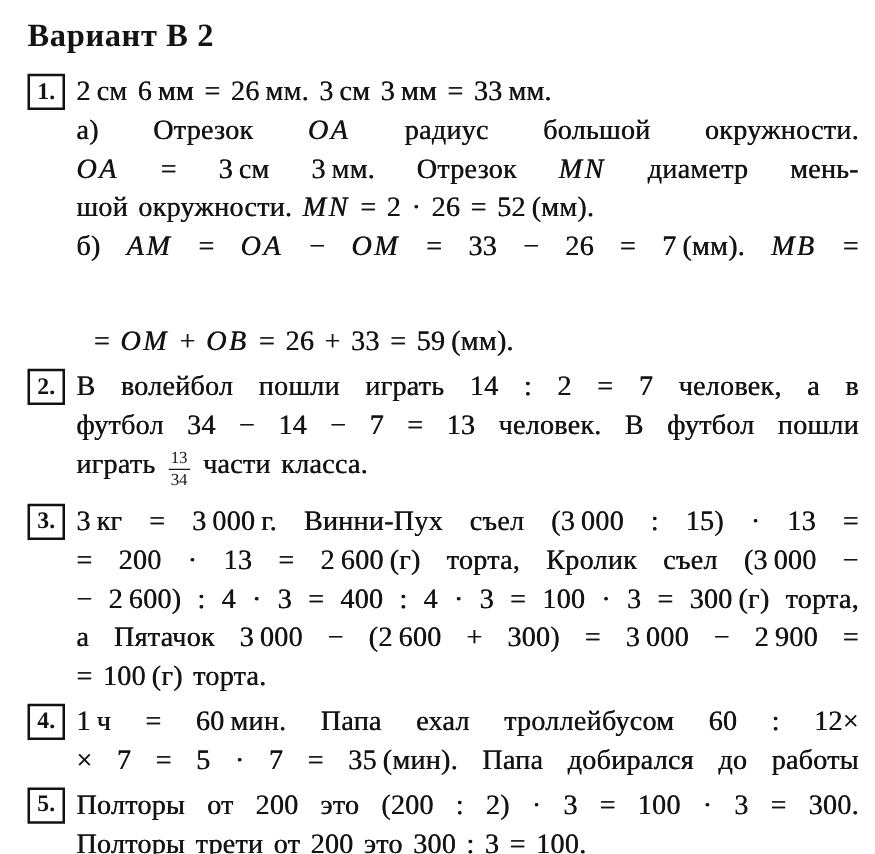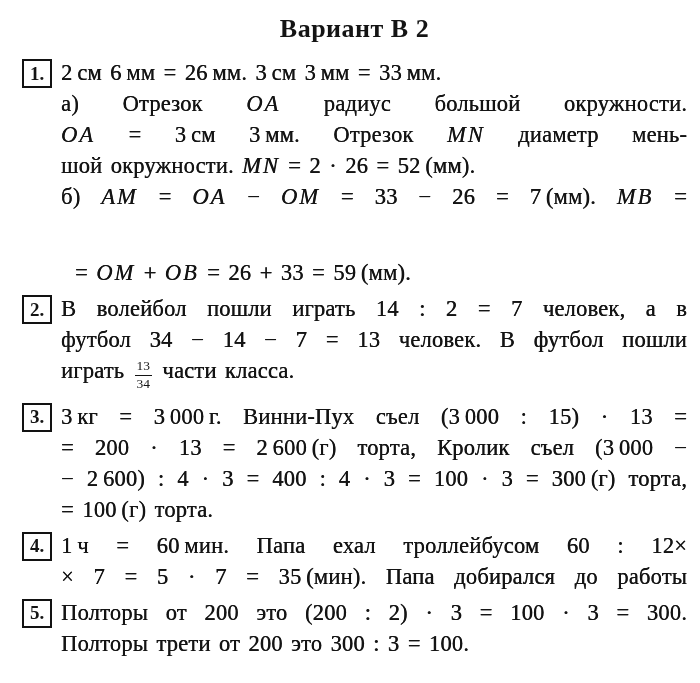--- a/index.html
+++ b/index.html
@@ -5,21 +5,20 @@
   html, body { margin: 0; padding: 0; }
   body {
     width: 700px; height: 683px;
     background: #ffffff;
     overflow: hidden;
     font-family: "Liberation Serif", "DejaVu Serif", serif;
     color: #141414;
   }
   .page { padding: 8px 13px 0 22px; }
   .title {
-    text-align: center;
     font-weight: bold;
     font-size: 26px;
     margin: 6px 0 13px 0;
     letter-spacing: 0.5px;
   }
   .problems { }
   .problem { display: flex; align-items: flex-start; margin-bottom: 5px; }
   .num-box {
     flex: none;
     width: 30px; height: 29px;
@@ -85,20 +84,21 @@
         </div>
       </div>
       <div class="problem">
         <div class="num-box">
           <span class="num">3.</span>
         </div>
         <div class="content">
           <div class="line j"><span class="txt">3 кг = 3 000 г. Винни-Пух съел (3 000 : 15) · 13 =</span></div>
           <div class="line j"><span class="txt">= 200 · 13 = 2 600 (г) торта, Кролик съел (3 000 −</span></div>
           <div class="line j"><span class="txt">− 2 600) : 4 · 3 = 400 : 4 · 3 = 100 · 3 = 300 (г) торта,</span></div>
+          <div class="line j"><span class="txt">а Пятачок 3 000 − (2 600 + 300) = 3 000 − 2 900 =</span></div>
           <div class="line"><span class="txt">= 100 (г) торта.</span></div>
         </div>
       </div>
       <div class="problem">
         <div class="num-box">
           <span class="num">4.</span>
         </div>
         <div class="content">
           <div class="line j"><span class="txt">1 ч = 60 мин. Папа ехал троллейбусом 60 : 12×</span></div>
           <div class="line j"><span class="txt">× 7 = 5 · 7 = 35 (мин). Папа добирался до работы</span></div>

